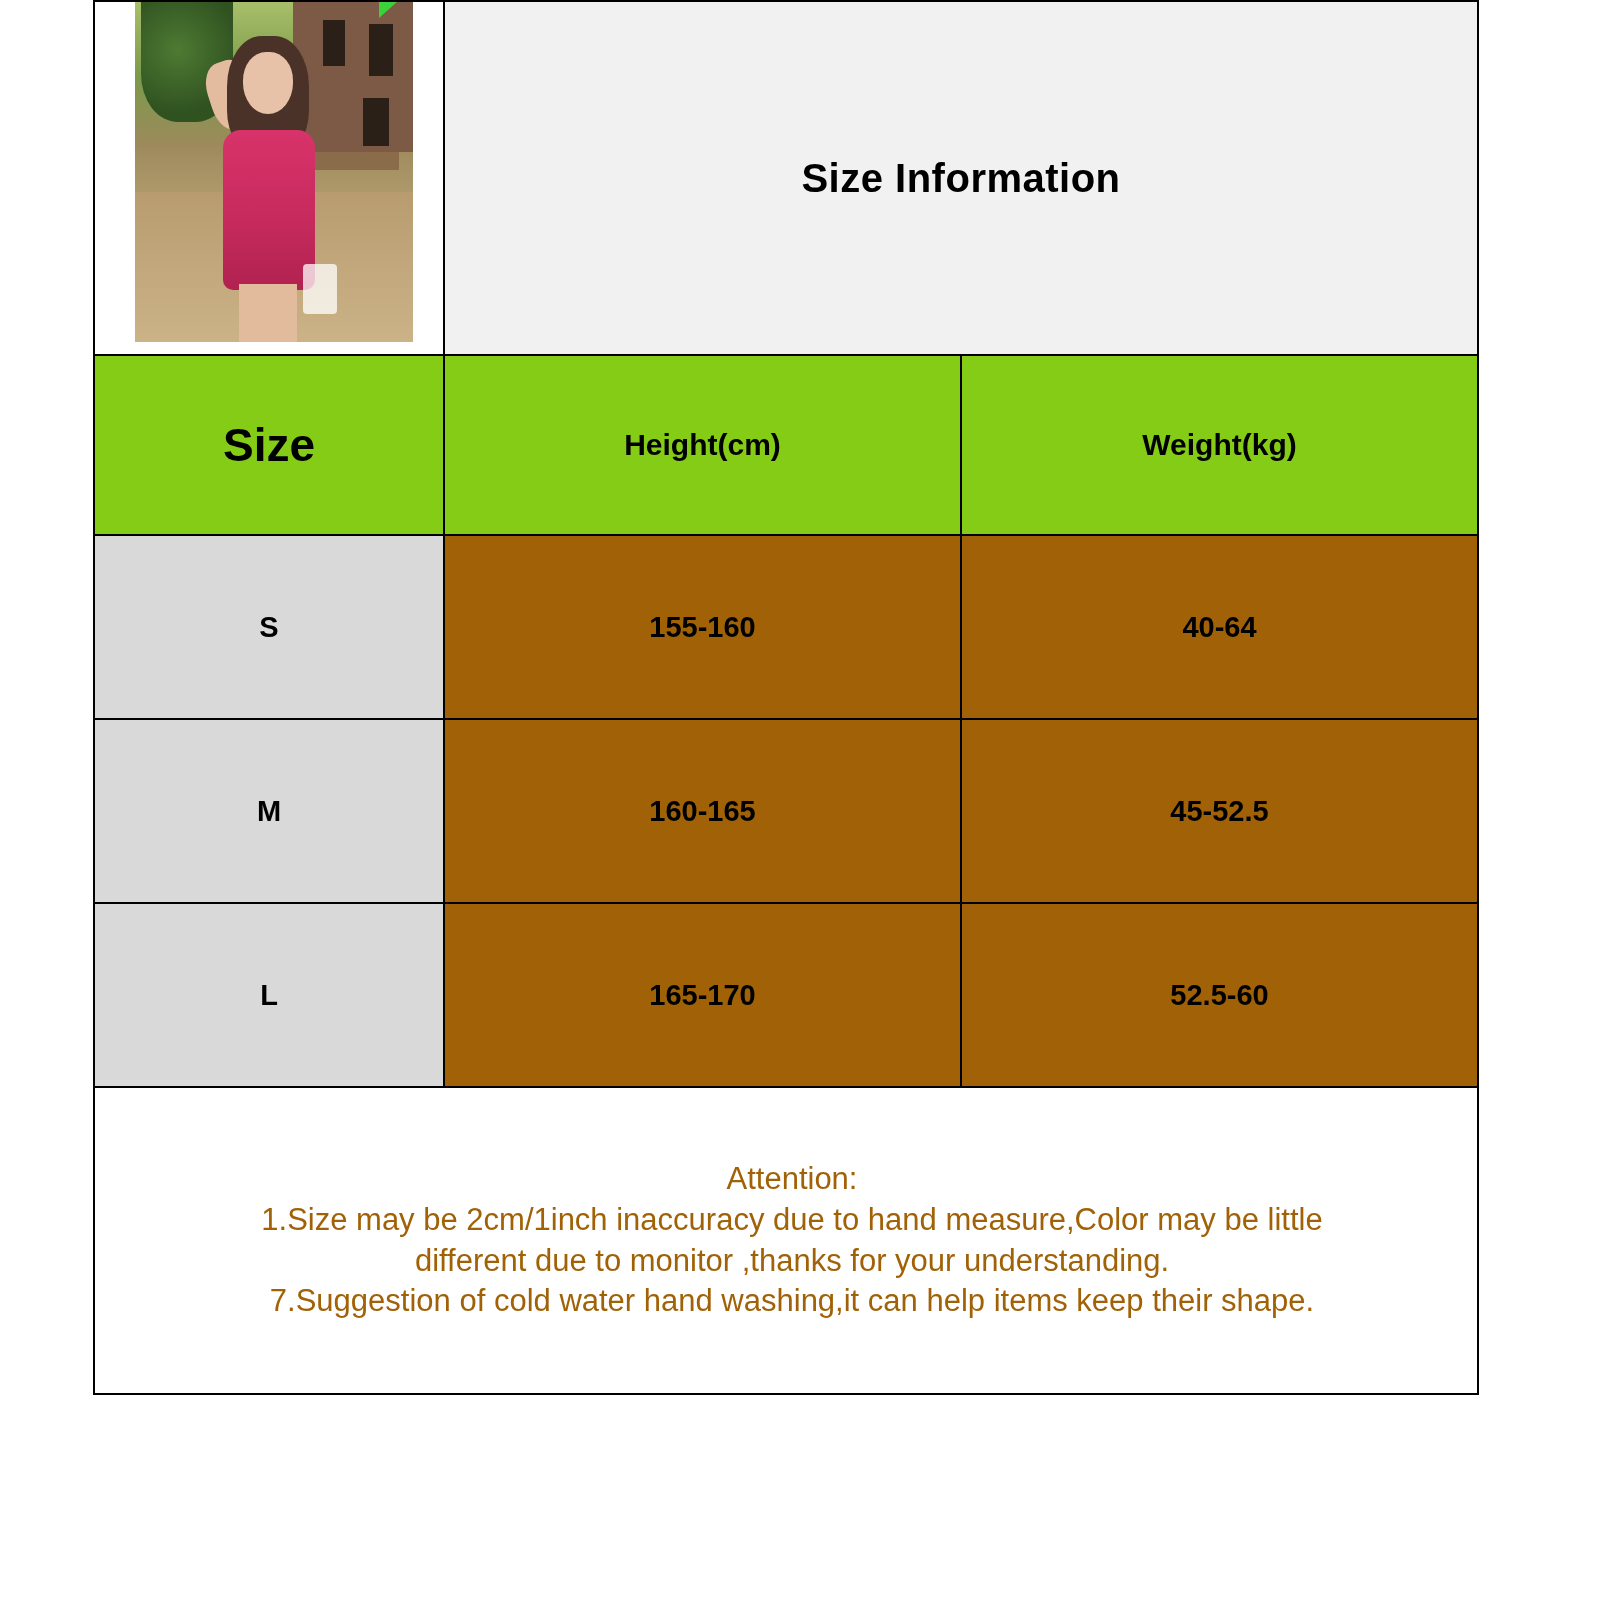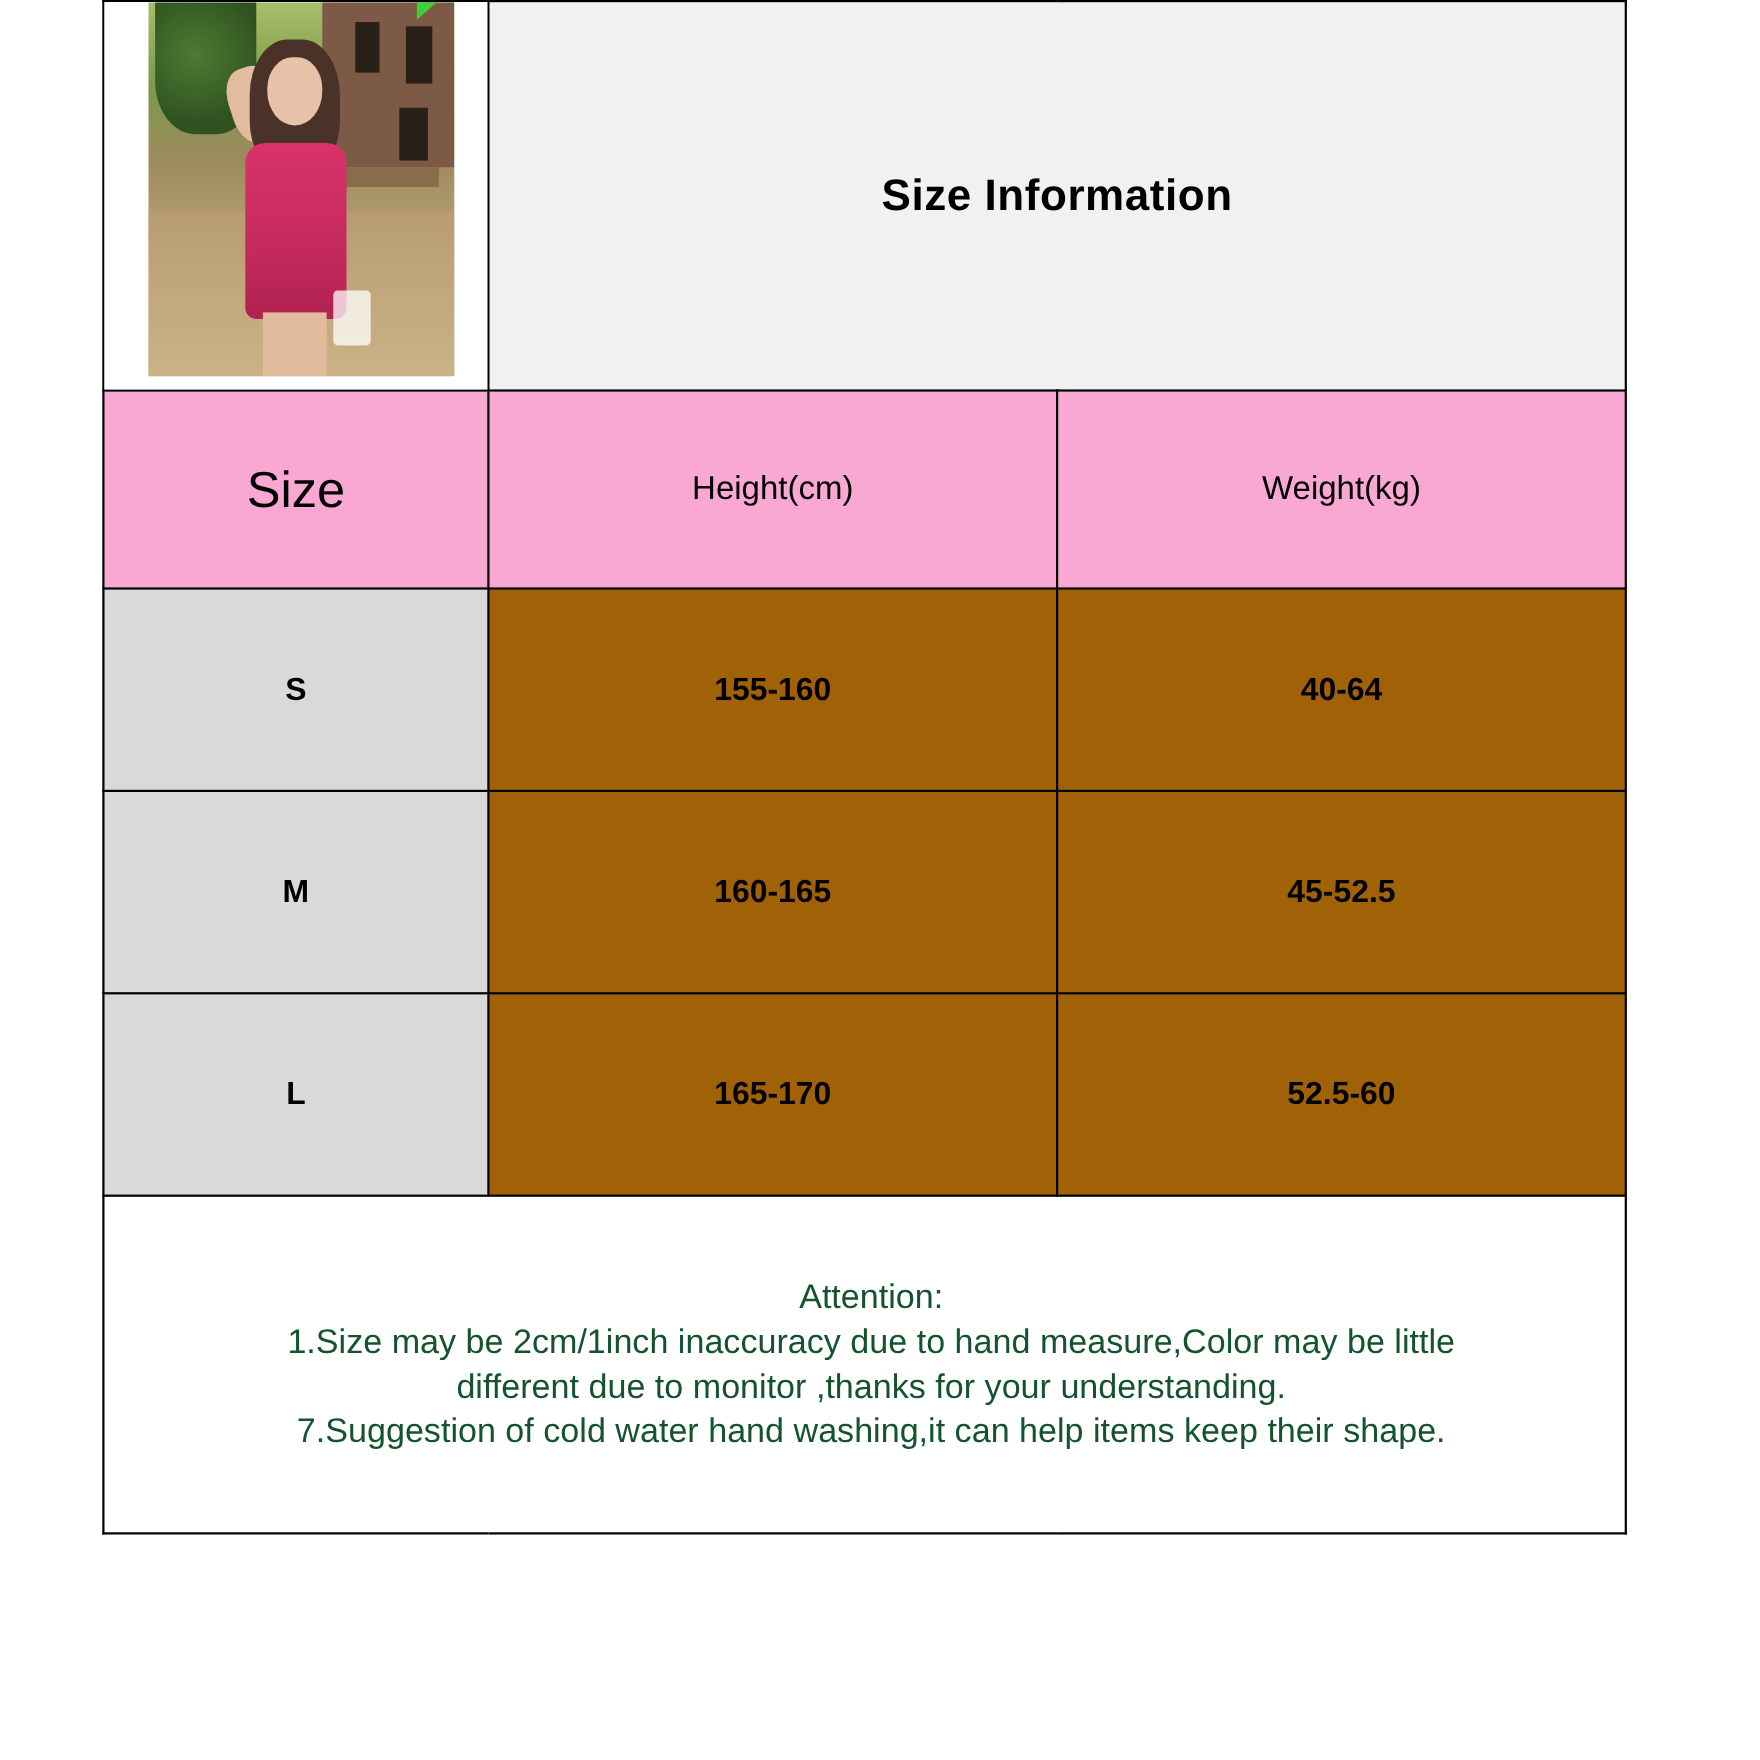--- a/index.html
+++ b/index.html
@@ -174,24 +174,24 @@
     background: #f1f1f1;
   }
   .title-text {
     font-size: 40px;
     font-weight: bold;
     letter-spacing: 0.5px;
   }
 
   
   .hdr {
-    background: #f9a8d4;
+    background: #84cc16;
     height: 178px;
     font-size: 30px;
-    font-weight: normal;
+    font-weight: bold;
   }
   .hdr.size-hdr {
     font-size: 46px;
   }
 
   
   .row-cell {
     height: 182px;
     font-size: 29px;
     font-weight: bold;
@@ -205,21 +205,21 @@
   .attention-cell {
     height: 305px;
     background: #ffffff;
     text-align: left;
     vertical-align: top;
     padding: 10px 16px 0 16px;
   }
   .attention-line {
     font-size: 31px;
     line-height: 1.32;
-    color: #14532d;
+    color: #a16207;
     white-space: nowrap;
     padding-left: 12px;
   }
 </style>
 </head>
 <body>
 
 <div class="page">
 
   <table class="size-chart">

